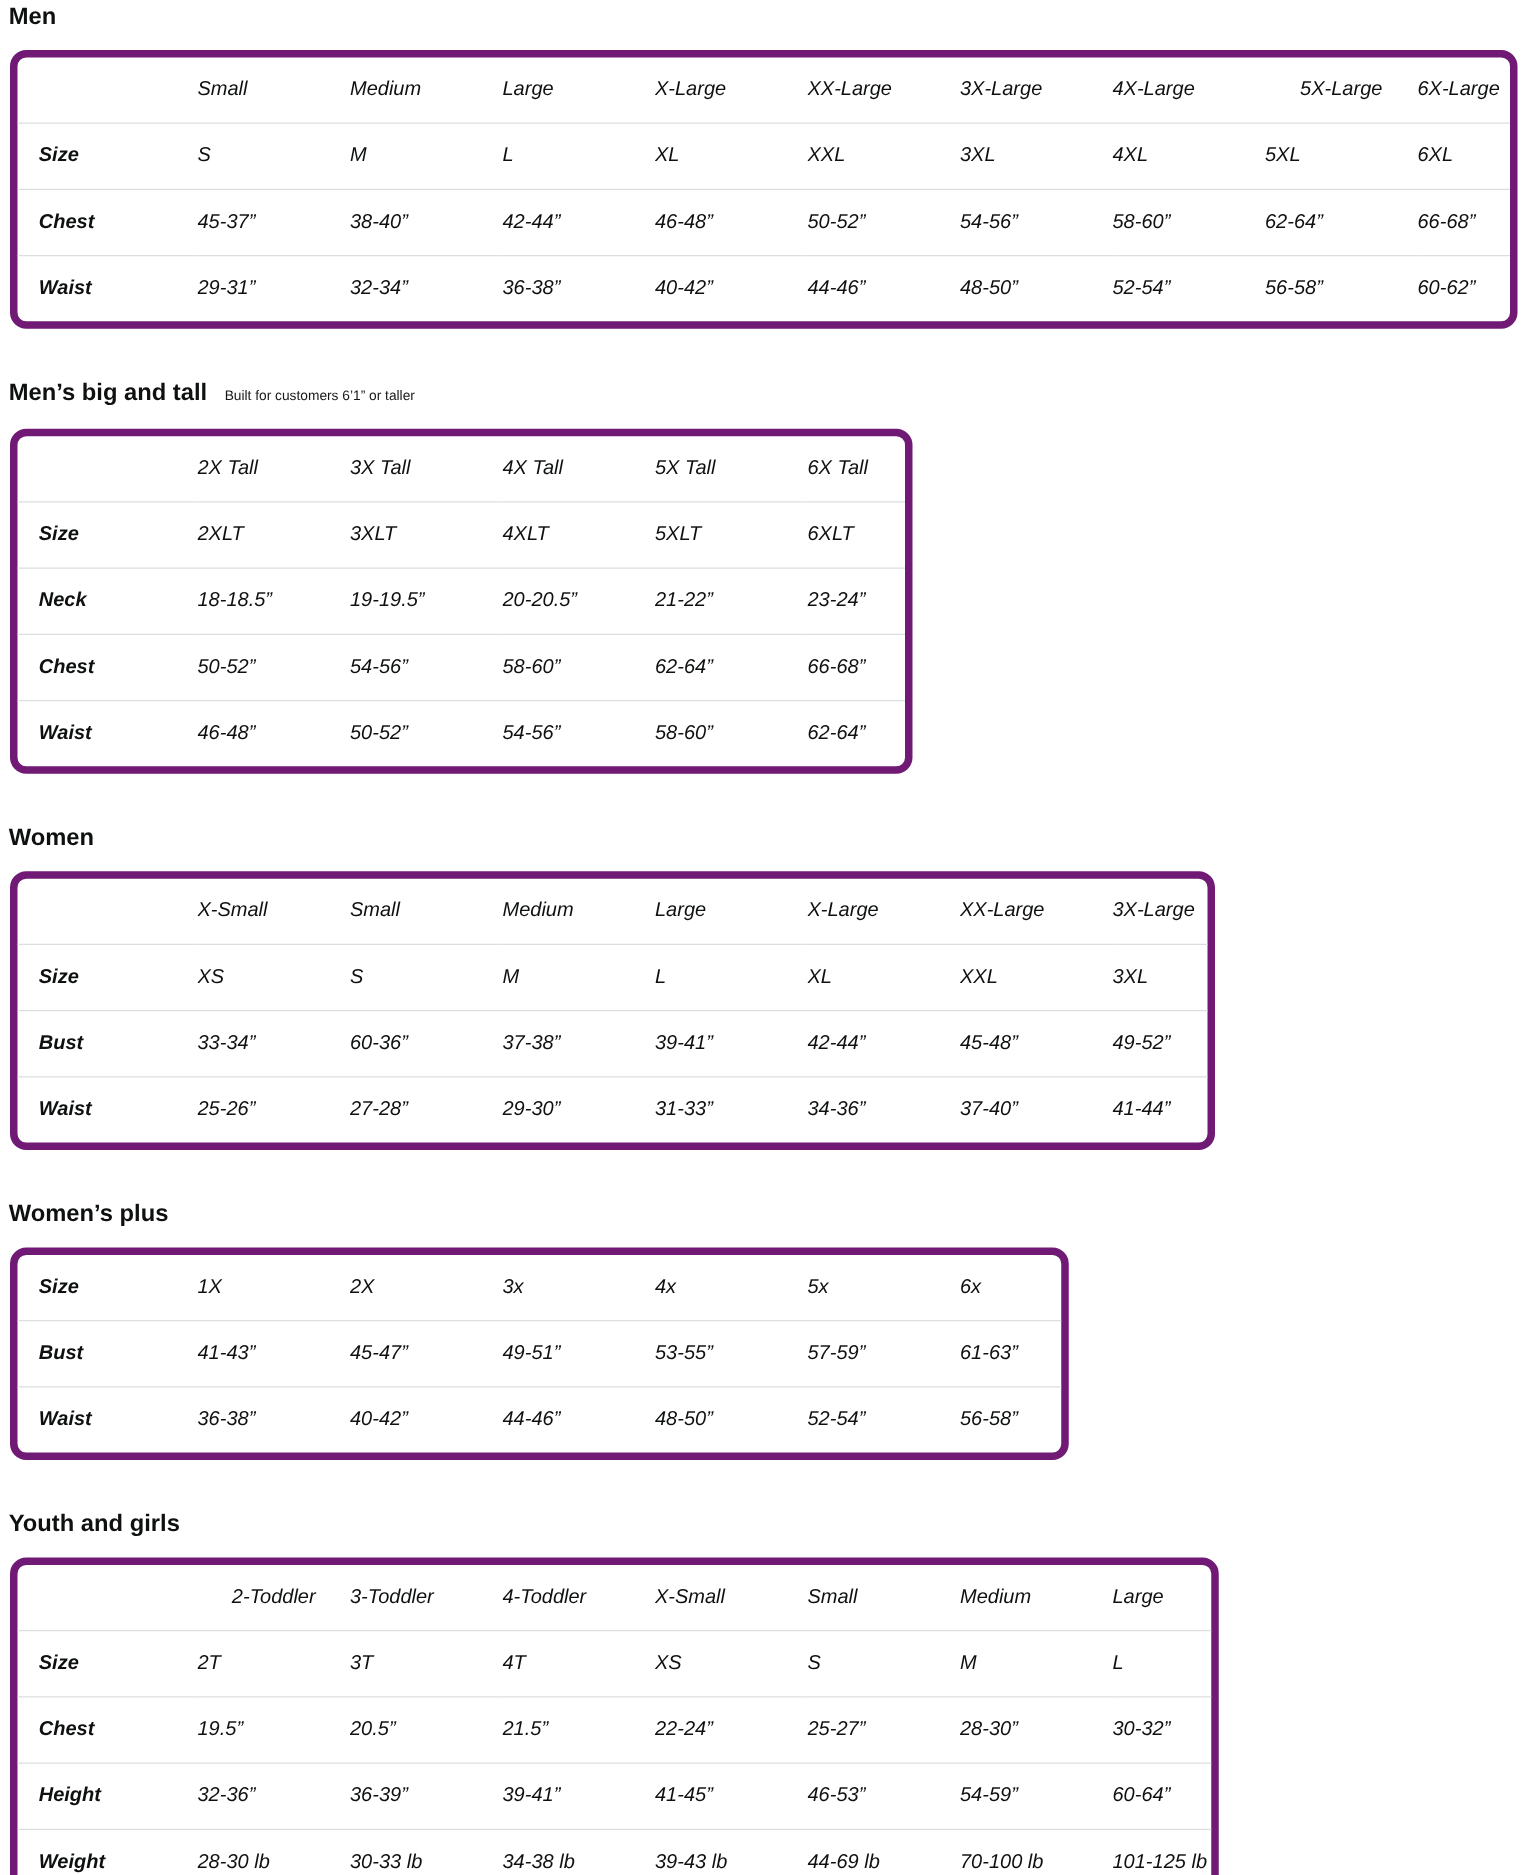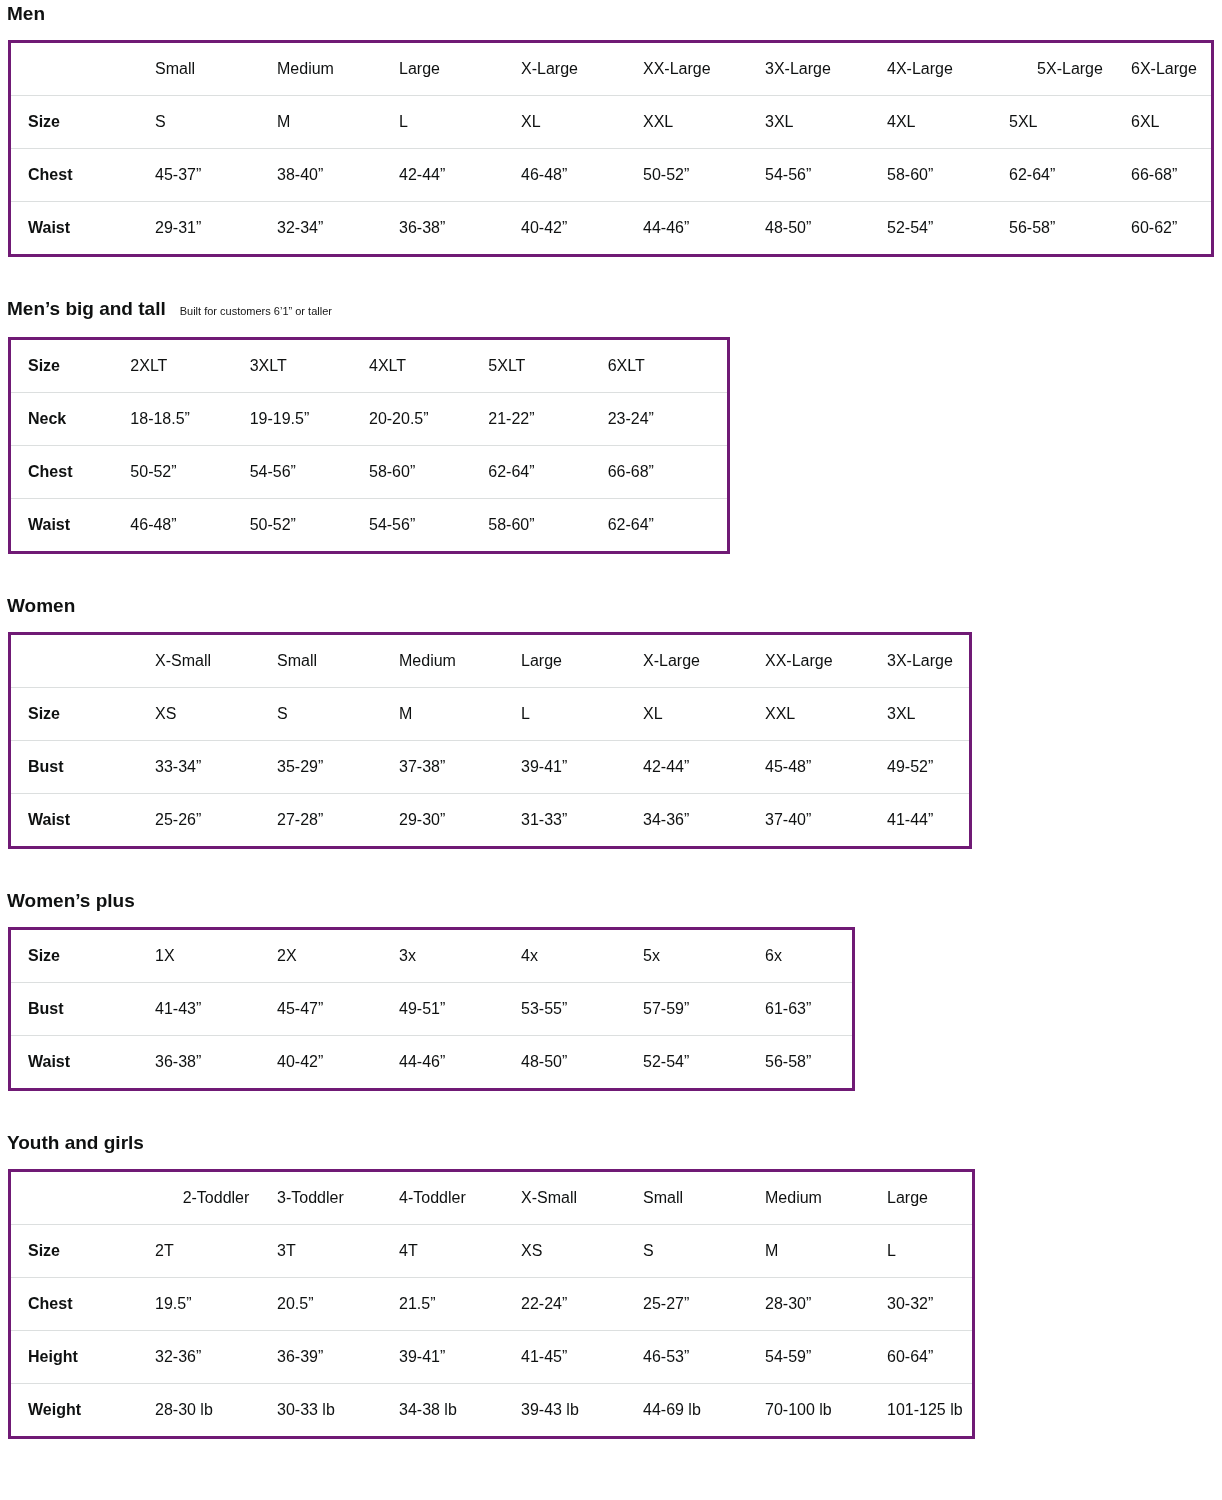--- a/index.html
+++ b/index.html
@@ -33,25 +33,26 @@
   .section-subtitle {
     font-size: 11px;
     font-weight: 400;
     margin-left: 14px;
     color: #161616;
   }
   .mt-title-to-men   { }
   .mt-after-table    { margin-top: 40px; }
   .size-table {
     margin: 14px 0 0 8px;
-    border: 3px solid #701a75;
-    border-radius: 0;
+    border: 6px solid #701a75;
+    border-radius: 13px;
     border-collapse: separate;
     border-spacing: 0;
     table-layout: fixed;
+    font-style: italic;
   }
   .size-table th, .size-table td {
     height: 52px;
     padding: 0;
     margin: 0;
     font-size: 16px;
     font-weight: 400;
     text-align: left;
     vertical-align: middle;
     color: #0f1111;
@@ -132,20 +133,28 @@
           </tr>
         </tbody>
       </table>
   </section>
 
   <section>
     <h2 class="section-heading mt-after-table"><span>Men’s big and tall</span><span class="section-subtitle">Built for customers 6’1” or taller</span></h2>
     <table class="size-table w-bigtall">
         <tbody>
           <tr>
+            <th class="label-cell" style="width: 127px;"></th>
+            <th style="width: 122px;">2X Tall</th>
+            <th style="width: 122px;">3X Tall</th>
+            <th style="width: 122px;">4X Tall</th>
+            <th style="width: 122px;">5X Tall</th>
+            <th>6X Tall</th>
+          </tr>
+          <tr>
             <th class="label-cell">Size</th>
             <td>2XLT</td>
             <td>3XLT</td>
             <td>4XLT</td>
             <td>5XLT</td>
             <td>6XLT</td>
           </tr>
           <tr>
             <th class="label-cell">Neck</th>
             <td>18-18.5”</td>
@@ -194,21 +203,21 @@
             <td>S</td>
             <td>M</td>
             <td>L</td>
             <td>XL</td>
             <td>XXL</td>
             <td>3XL</td>
           </tr>
           <tr>
             <th class="label-cell">Bust</th>
             <td>33-34”</td>
-            <td>35-29”</td>
+            <td>60-36”</td>
             <td>37-38”</td>
             <td>39-41”</td>
             <td>42-44”</td>
             <td>45-48”</td>
             <td>49-52”</td>
           </tr>
           <tr>
             <th class="label-cell">Waist</th>
             <td>25-26”</td>
             <td>27-28”</td>

